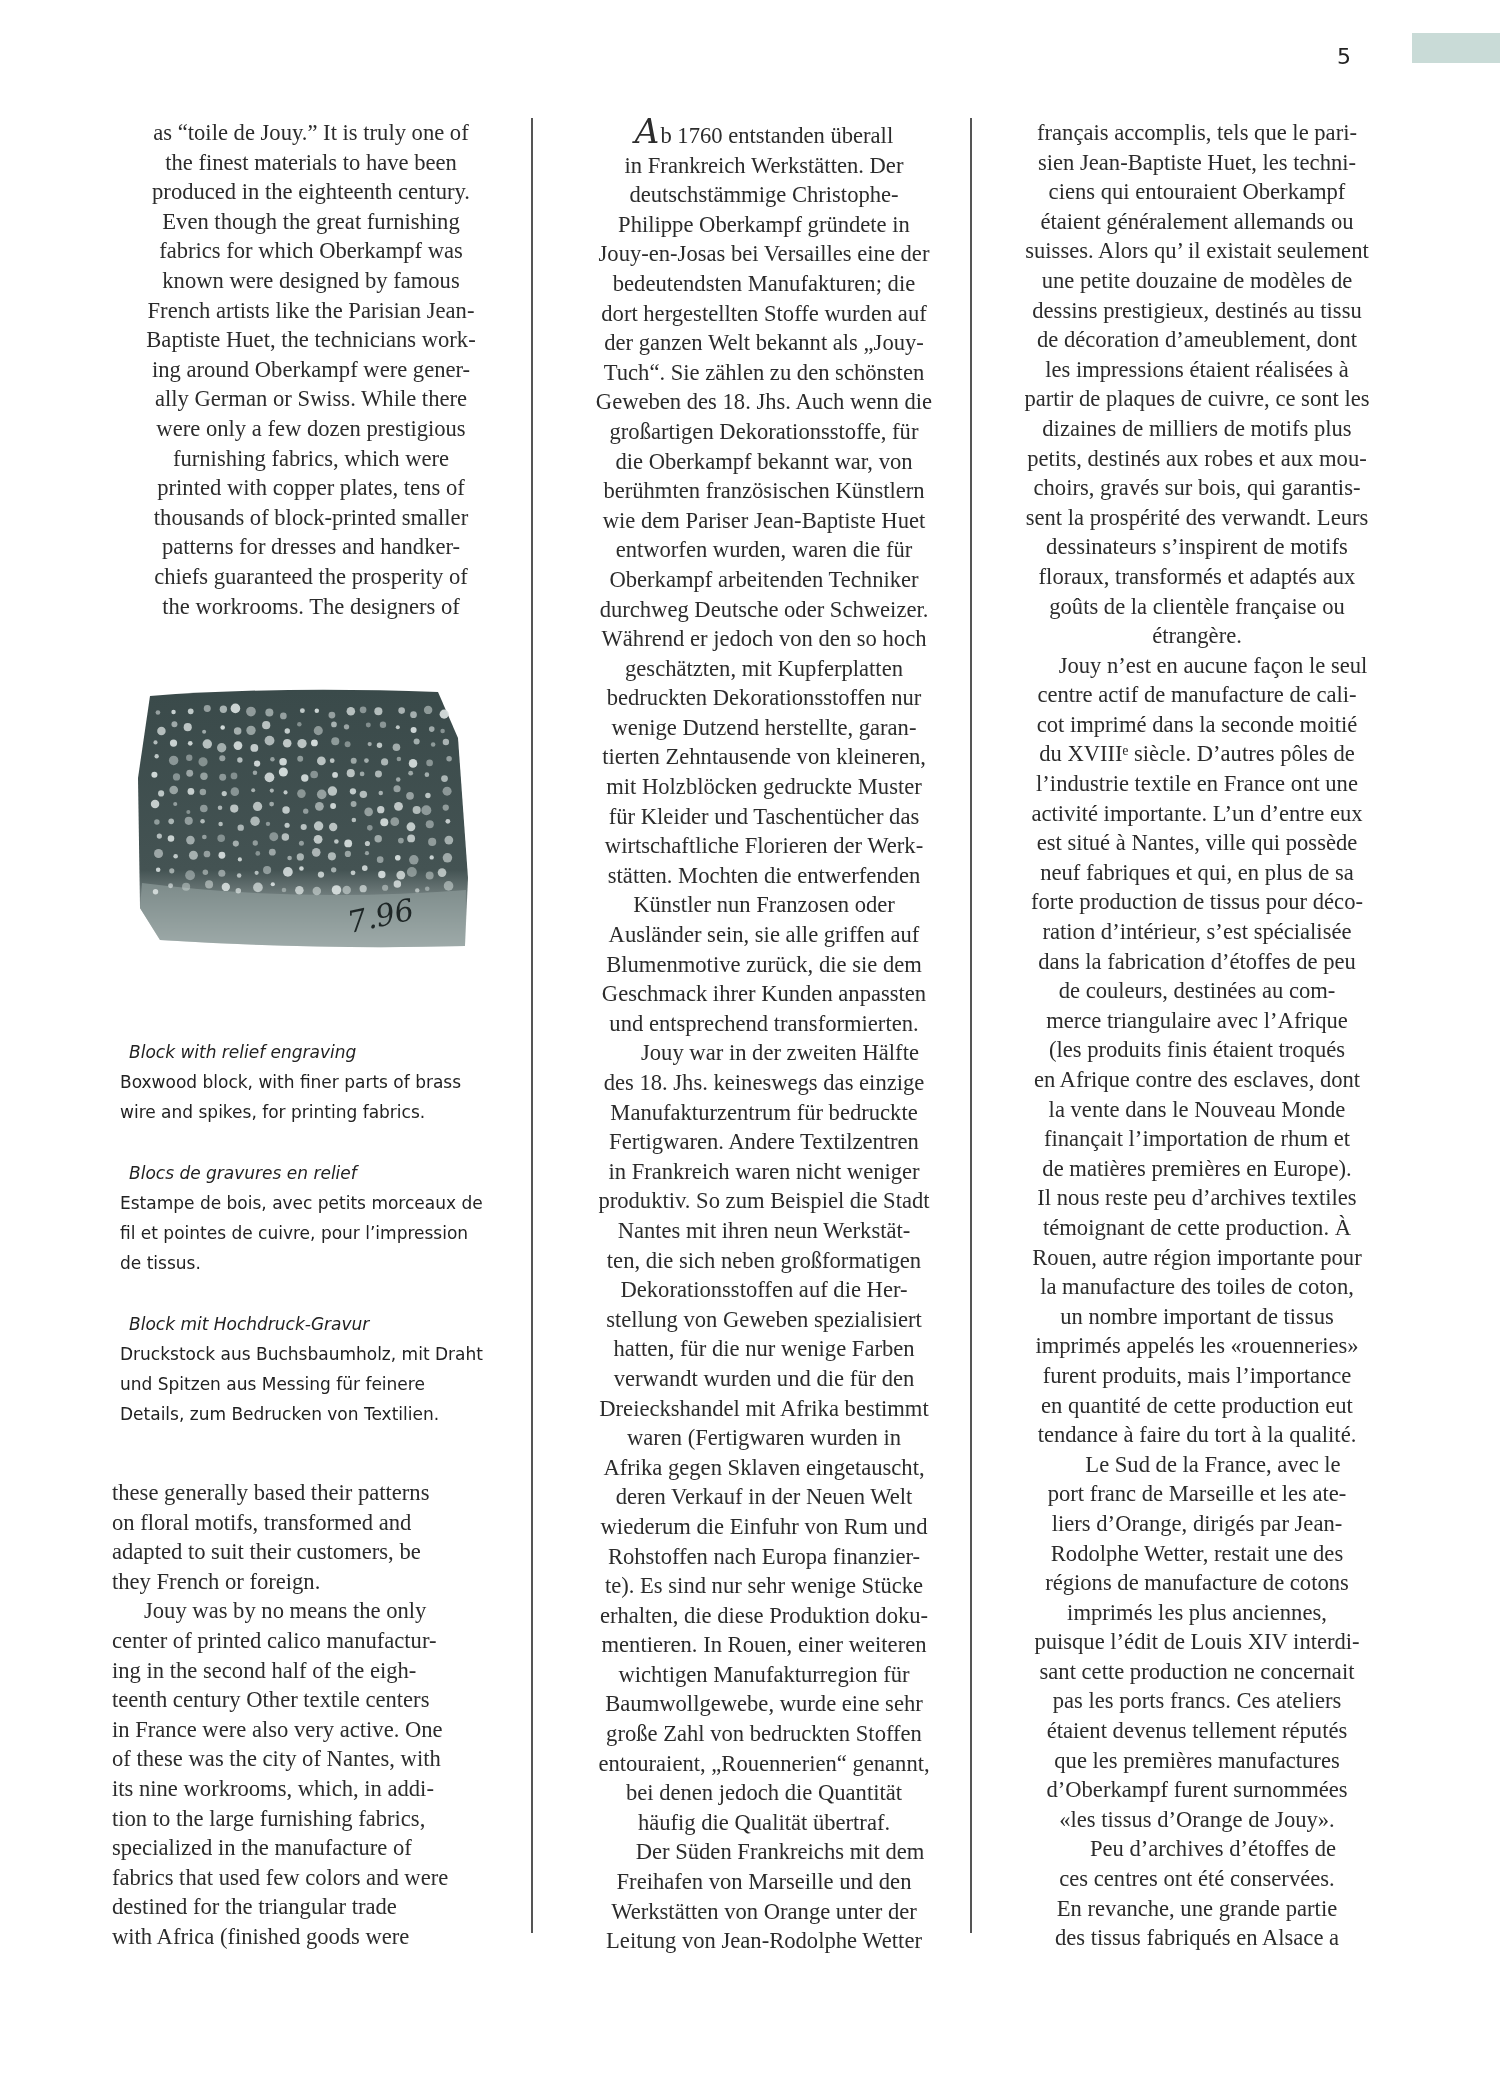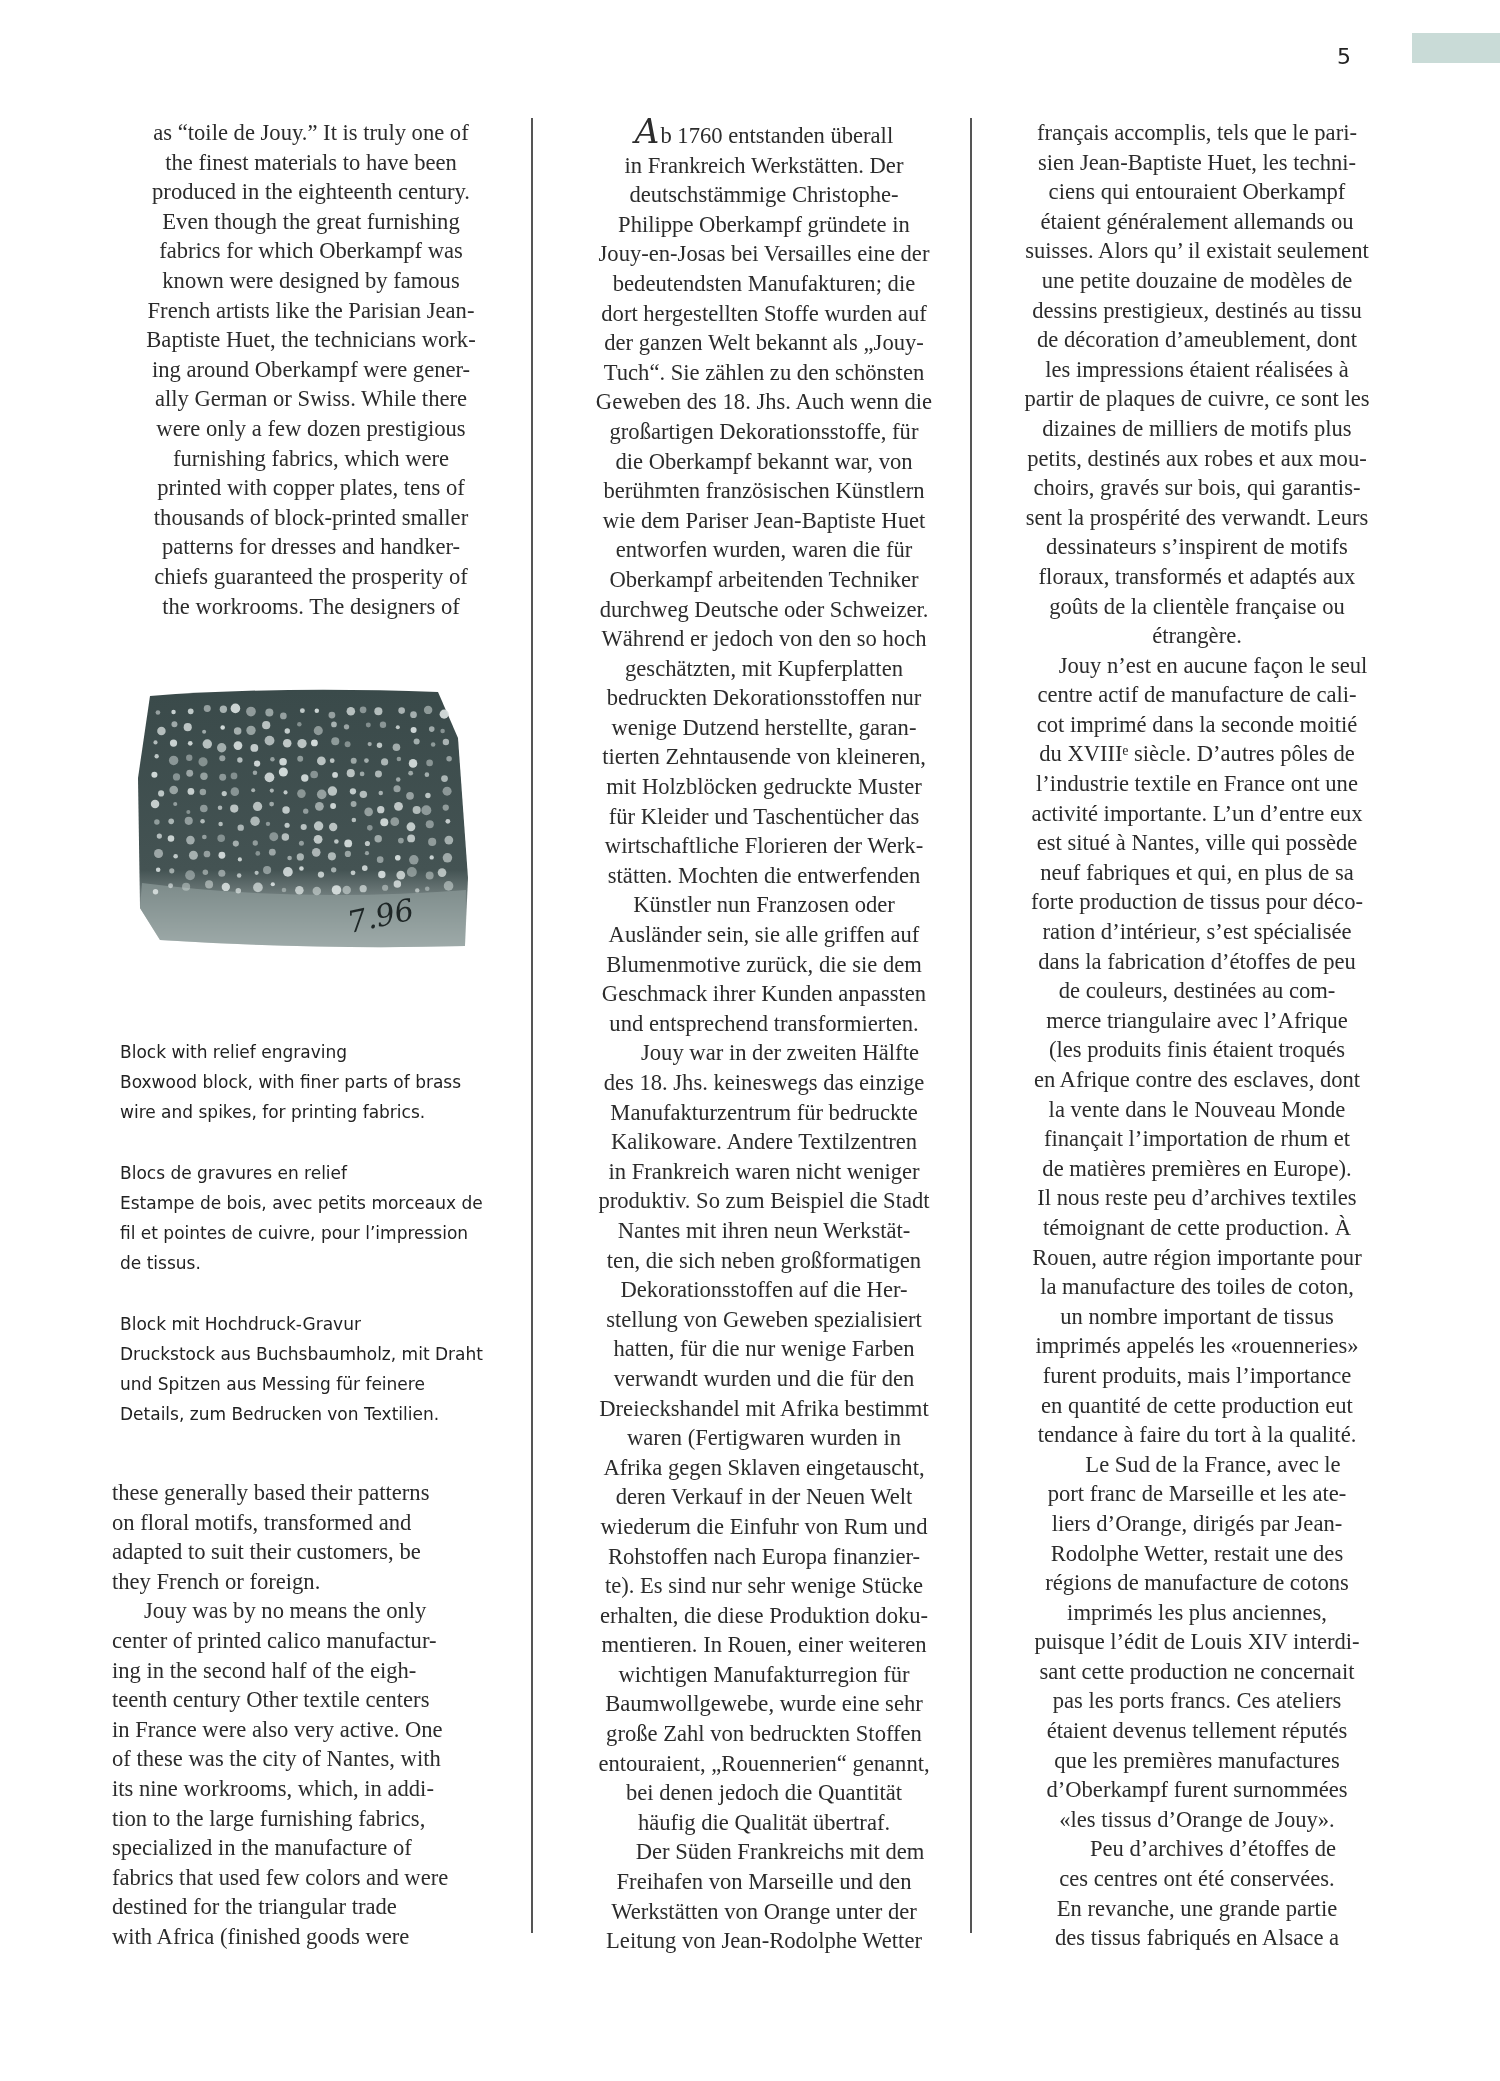--- a/index.html
+++ b/index.html
@@ -12,21 +12,21 @@
   .col-fr { left: 997px; width: 400px; }
   .rule { position: absolute; width: 2px; background: #555; }
   .rule-1 { left: 531px; top: 118px; height: 1815px; }
   .rule-2 { left: 970px; top: 118px; height: 1815px; }
   .line { display: block; white-space: nowrap; }
   .indent { padding-left: 32px; }
   .dropcap { font-family: "DejaVu Serif", serif; font-style: italic; font-size: 34px; line-height: 26px; margin-right: 1px; }
   .figure { position: absolute; left: 120px; top: 678px; width: 360px; height: 292px; }
   .figure svg { width: 100%; height: 100%; display: block; }
   .caption { position: absolute; left: 120px; top: 1037px; width: 400px; font-family: "DejaVu Sans", sans-serif; font-size: 17px; line-height: 30px; color: #222; }
-  .caption .title { display: block; }
+  .caption .title { font-style: italic; display: block; margin-left: 9px; }
   .caption .body { display: block; white-space: nowrap; }
   .caption .group { margin-bottom: 31px; }
   .col-en-2 { position: absolute; left: 112px; top: 1478px; width: 382px; font-family: "Liberation Serif", "DejaVu Serif", serif; font-size: 22.6px; line-height: 29.6px; color: #2c2c2c; }
 </style>
 </head>
 <body>
 
 <div class="page-number">5</div>
 <div class="tab-marker"></div>
 
@@ -365,21 +365,21 @@
     <span class="line">wirtschaftliche Florieren der Werk-</span>
     <span class="line">stätten. Mochten die entwerfenden</span>
     <span class="line">Künstler nun Franzosen oder</span>
     <span class="line">Ausländer sein, sie alle griffen auf</span>
     <span class="line">Blumenmotive zurück, die sie dem</span>
     <span class="line">Geschmack ihrer Kunden anpassten</span>
     <span class="line">und entsprechend transformierten.</span>
     <span class="line indent">Jouy war in der zweiten Hälfte</span>
     <span class="line">des 18. Jhs. keineswegs das einzige</span>
     <span class="line">Manufakturzentrum für bedruckte</span>
-    <span class="line">Kalikoware. Andere Textilzentren</span>
+    <span class="line">Fertigwaren. Andere Textilzentren</span>
     <span class="line">in Frankreich waren nicht weniger</span>
     <span class="line">produktiv. So zum Beispiel die Stadt</span>
     <span class="line">Nantes mit ihren neun Werkstät-</span>
     <span class="line">ten, die sich neben großformatigen</span>
     <span class="line">Dekorationsstoffen auf die Her-</span>
     <span class="line">stellung von Geweben spezialisiert</span>
     <span class="line">hatten, für die nur wenige Farben</span>
     <span class="line">verwandt wurden und die für den</span>
     <span class="line">Dreieckshandel mit Afrika bestimmt</span>
     <span class="line">waren (Fertigwaren wurden in</span>

